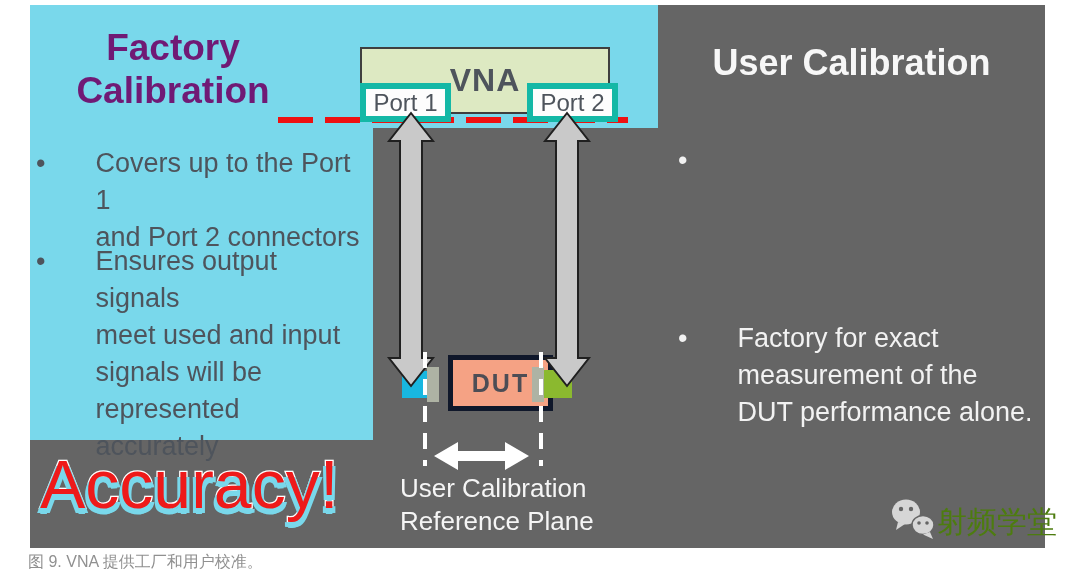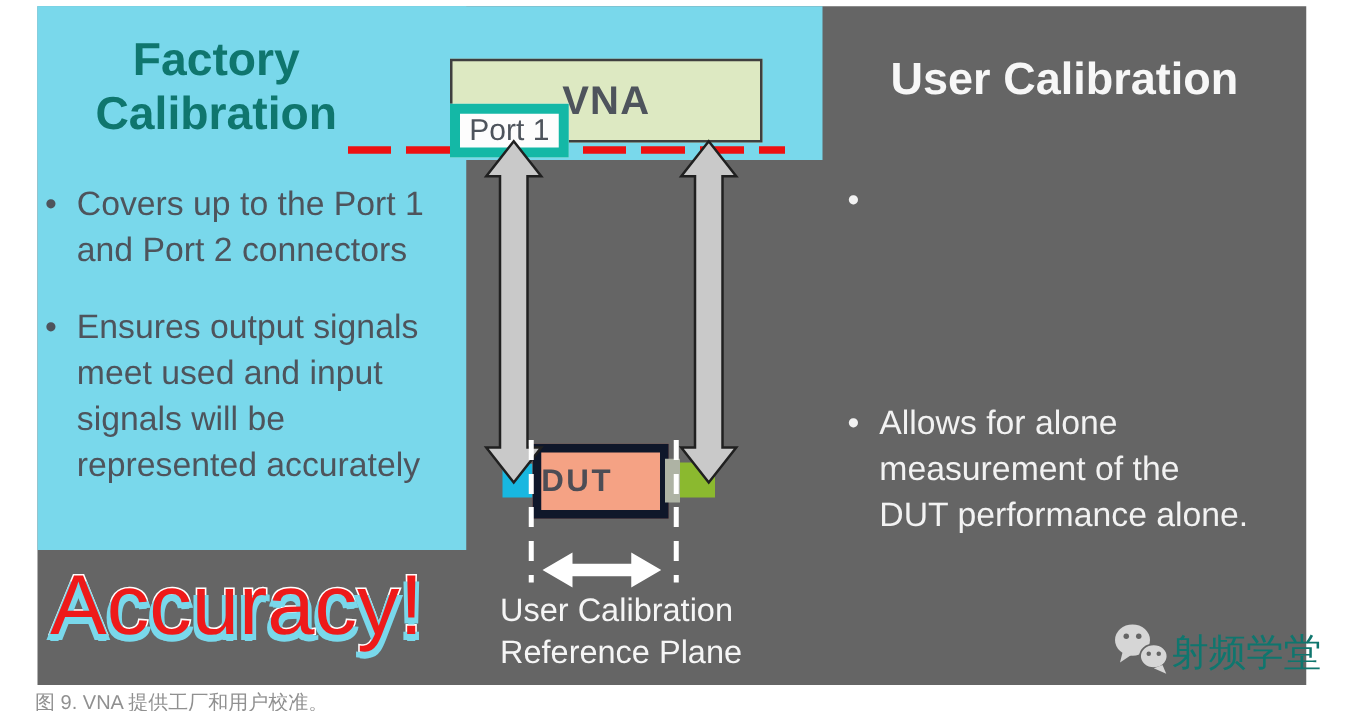--- a/index.html
+++ b/index.html
@@ -7,78 +7,78 @@
          font-family:"Liberation Sans",sans-serif;}
   .abs{position:absolute;}
 
   
   .gray-panel{left:30px;top:5px;width:1015px;height:543px;background:#656565;}
   .cyan-left{left:30px;top:5px;width:343px;height:435px;background:#79d8eb;}
   .cyan-top{left:30px;top:5px;width:628px;height:123px;background:#79d8eb;}
 
   
   .factory-title{left:30px;top:26px;width:286px;text-align:center;
-    font-size:37px;font-weight:bold;line-height:43px;color:#0f766e;white-space:pre-line;}
+    font-size:37px;font-weight:bold;line-height:43px;color:#701a75;white-space:pre-line;}
   .user-title{left:658px;top:42px;width:387px;text-align:center;
     font-size:36px;font-weight:bold;color:#f7f7f7;}
 
   
   .bullet{display:flex;align-items:flex-start;}
   .bullet .dot{font-size:27px;line-height:37px;margin-right:16px;}
-  .bullet .txt{font-size:27px;line-height:37px;white-space:pre-line;}
+  .bullet .txt{font-size:27px;line-height:37px;white-space:pre-line;margin-left:34px;}
   .left-b{color:#4e545c;}
   .left-b .dot{color:#4e545c;}
   .right-b{color:#f2f2f2;}
   .right-b .dot{color:#f2f2f2;}
   .lb1{left:36px;top:145px;width:330px;}
   .lb2{left:36px;top:243px;width:330px;}
   .rb1{left:678px;top:142px;width:360px;}
   .rb2{left:678px;top:320px;width:360px;}
 
   
   .vna-box{left:360px;top:47px;width:246px;height:63px;background:#dde9c2;border:2px solid #3f3f3f;
     display:flex;align-items:center;justify-content:center;}
   .vna-label{font-size:32px;font-weight:bold;color:#4e545c;letter-spacing:1px;}
-  .port-box{top:83px;width:79px;height:27px;background:#fdfdfd;border:8px solid #14b8a6;
+  .port-box{top:83px;width:79px;height:27px;background:#fdfdfd;border:6px solid #14b8a6;
     display:flex;align-items:center;justify-content:center;font-size:24px;color:#4e545c;}
   .port1{left:360px;}
   .port2{left:527px;}
 
   
   .red-line{left:278px;top:117px;width:350px;height:6px;
     background:repeating-linear-gradient(90deg,#ee1111 0 35px,rgba(0,0,0,0) 35px 47px);}
 
   
   .conn-cyan{left:402px;top:371px;width:27px;height:27px;background:#18b7e0;}
   .conn-green{left:544px;top:370px;width:28px;height:28px;background:#8bb92f;}
   .adapter{top:367px;width:12px;height:35px;background:#aeb3a4;}
   .adp-l{left:427px;} .adp-r{left:532px;}
-  .dut-box{left:426px;top:355px;width:95px;height:46px;background:#f5a284;border:7px solid #0f172a;
-    display:flex;align-items:center;justify-content:flex-start;}
+  .dut-box{left:448px;top:355px;width:95px;height:46px;background:#f5a284;border:5px solid #0f172a;
+    display:flex;align-items:center;justify-content:center;}
   .dut-label{font-size:25px;font-weight:bold;color:#4d4d55;letter-spacing:2px;}
 
   
   .arrows{left:0;top:0;width:1080px;height:569px;pointer-events:none;}
 
   
   .ref-line{top:352px;width:4px;height:114px;
     background:repeating-linear-gradient(180deg,#ffffff 0 16px,rgba(0,0,0,0) 16px 27px);}
   .ref-l{left:423px;} .ref-r{left:539px;}
 
   .ref-label{left:400px;top:472px;width:260px;font-size:26px;line-height:33px;
     color:#f5f5f5;white-space:pre-line;}
 
   
   .accuracy{left:40px;top:448px;width:340px;font-size:68px;font-weight:normal;line-height:72px;
     color:#ee1a1a;-webkit-text-stroke:2.5px #ffffff;paint-order:stroke fill;
     text-shadow:3px 5px 0 #79d8eb,-3px 5px 0 #79d8eb,0 6px 0 #79d8eb;}
 
   
   .wm-logo{left:890px;top:497px;width:48px;height:45px;}
-  .wm-text{left:937px;top:502px;font-size:30px;color:#0f766e;}
+  .wm-text{left:937px;top:502px;font-size:30px;color:#4d7c0f;}
 
   
   .caption{left:28px;top:552px;font-size:16px;color:#909090;}
 </style>
 </head>
 <body>
 
 <div class="stage">
 
   <div class="abs gray-panel"></div>
@@ -101,32 +101,35 @@
 represented accurately</span>
   </div>
 
   <div class="abs user-title">User Calibration</div>
 
   <div class="abs bullet right-b rb1">
     <span class="dot">•</span>
   </div>
   <div class="abs bullet right-b rb2">
     <span class="dot">•</span>
-    <span class="txt">Allows for alone
+    <span class="txt">Factory for exact
 measurement of the
 DUT performance alone.</span>
   </div>
 
   <div class="abs red-line"></div>
 
   <div class="abs vna-box">
     <span class="vna-label">VNA</span>
   </div>
   <div class="abs port-box port1">
     <span>Port 1</span>
+  </div>
+  <div class="abs port-box port2">
+    <span>Port 2</span>
   </div>
 
   <div class="abs conn-cyan"></div>
   <div class="abs adapter adp-l"></div>
   <div class="abs dut-box">
     <span class="dut-label">DUT</span>
   </div>
   <div class="abs adapter adp-r"></div>
   <div class="abs conn-green"></div>
 

